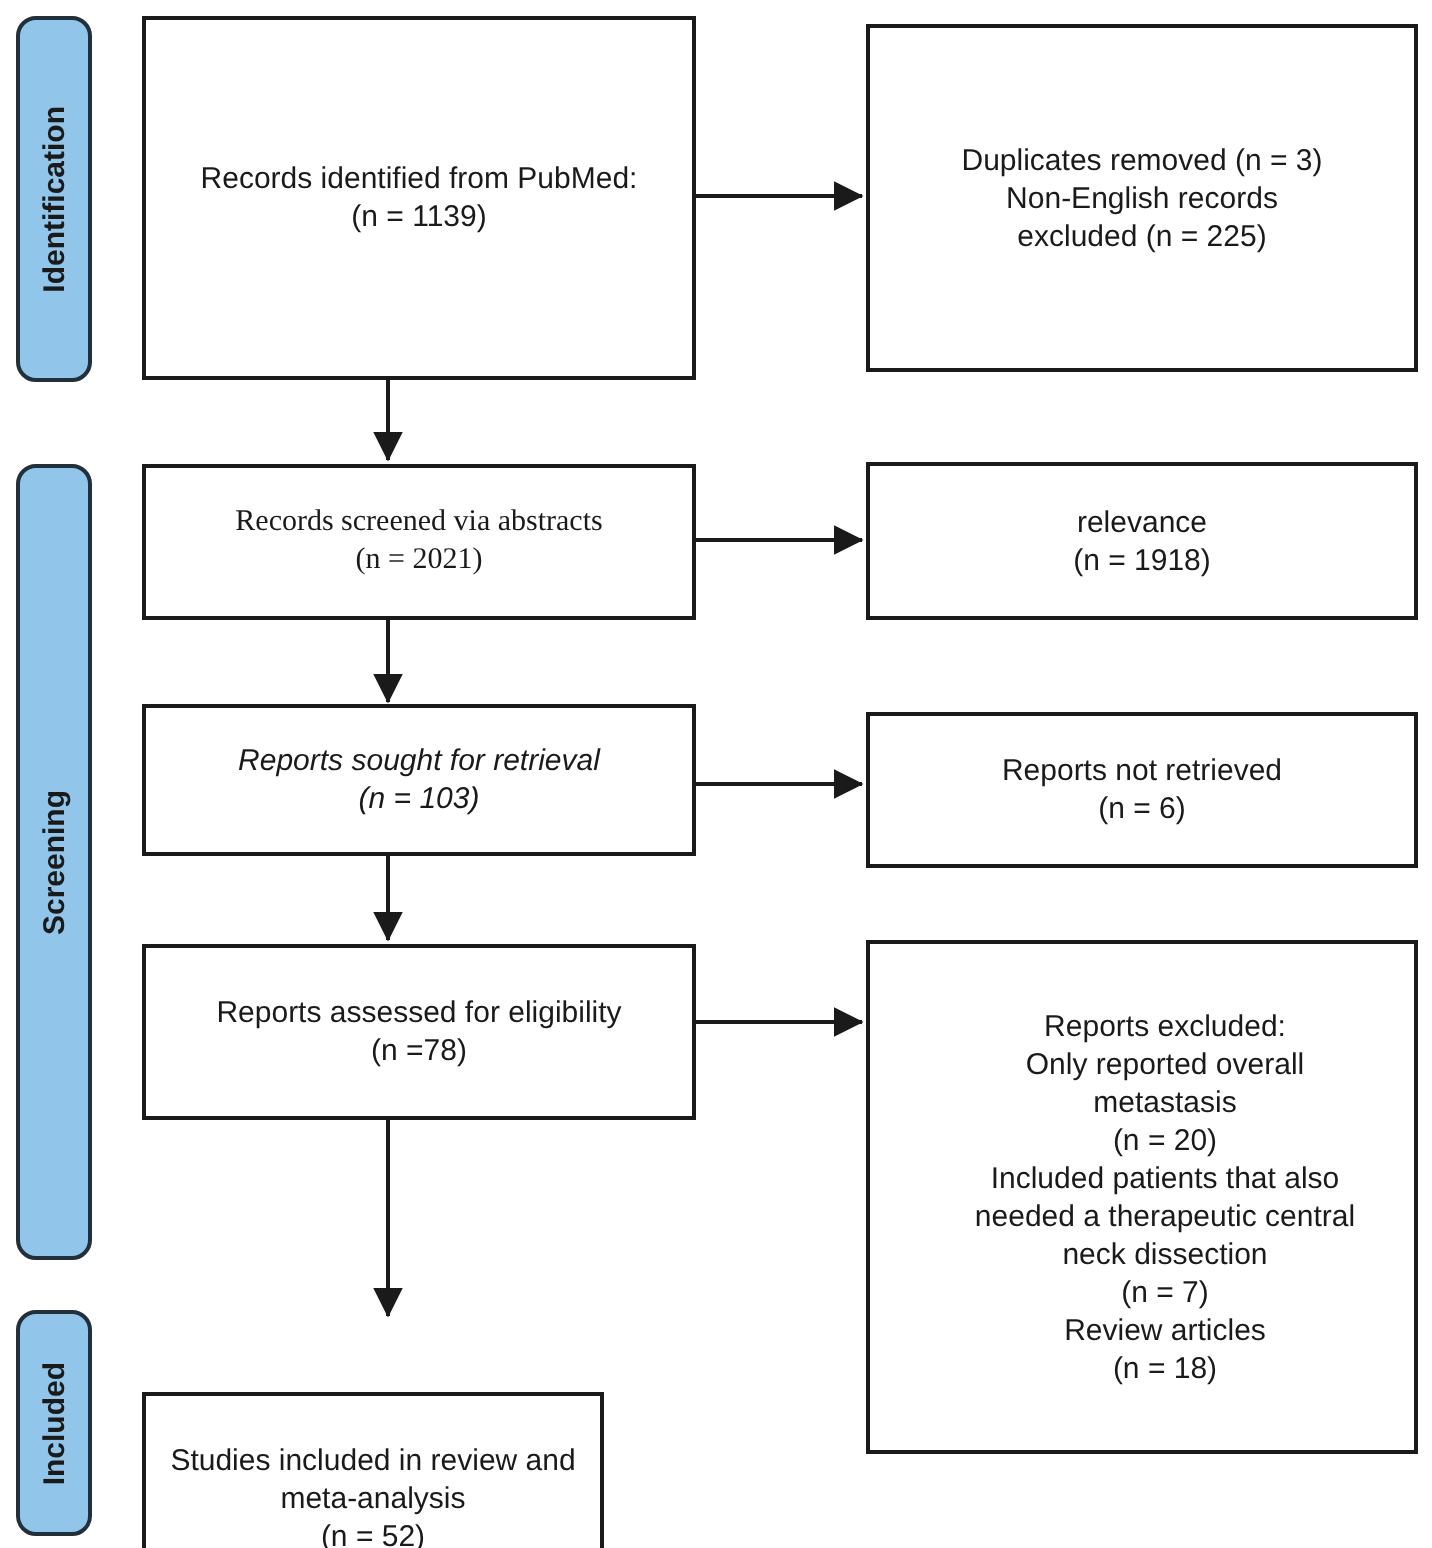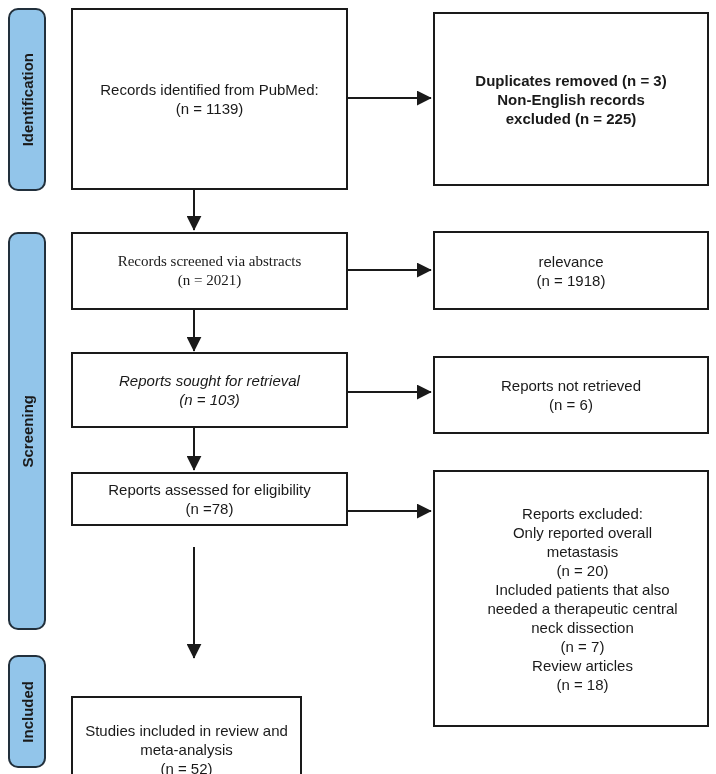--- a/index.html
+++ b/index.html
@@ -98,32 +98,32 @@
   <div class="box" style="left:71px; top:232px; width:277px; height:78px;font-family:Liberation Serif, serif;">
     <span class="line">Records screened via abstracts</span>
     <span class="line">(n = 2021)</span>
   </div>
 
   <div class="box" style="left:71px; top:352px; width:277px; height:76px;font-style:italic;">
     <span class="line">Reports sought for retrieval</span>
     <span class="line">(n = 103)</span>
   </div>
 
-  <div class="box" style="left:71px; top:472px; width:277px; height:54px;">
+  <div class="box" style="left:71px; top:472px; width:277px; height:88px;">
     <span class="line">Reports assessed for eligibility</span>
     <span class="line">(n =78)</span>
   </div>
 
   <div class="box" style="left:71px; top:696px; width:231px; height:106px;">
     <span class="line">Studies included in review and</span>
     <span class="line">meta-analysis</span>
     <span class="line">(n = 52)</span>
   </div>
 
-  <div class="box" style="left:433px; top:12px; width:276px; height:174px;font-weight:bold;">
+  <div class="box" style="left:433px; top:12px; width:276px; height:174px;">
     <span class="line">Duplicates removed (n = 3)</span>
     <span class="line">Non-English records</span>
     <span class="line">excluded (n = 225)</span>
   </div>
 
   <div class="box" style="left:433px; top:231px; width:276px; height:79px;">
     <span class="line">relevance</span>
     <span class="line">(n = 1918)</span>
   </div>
 

